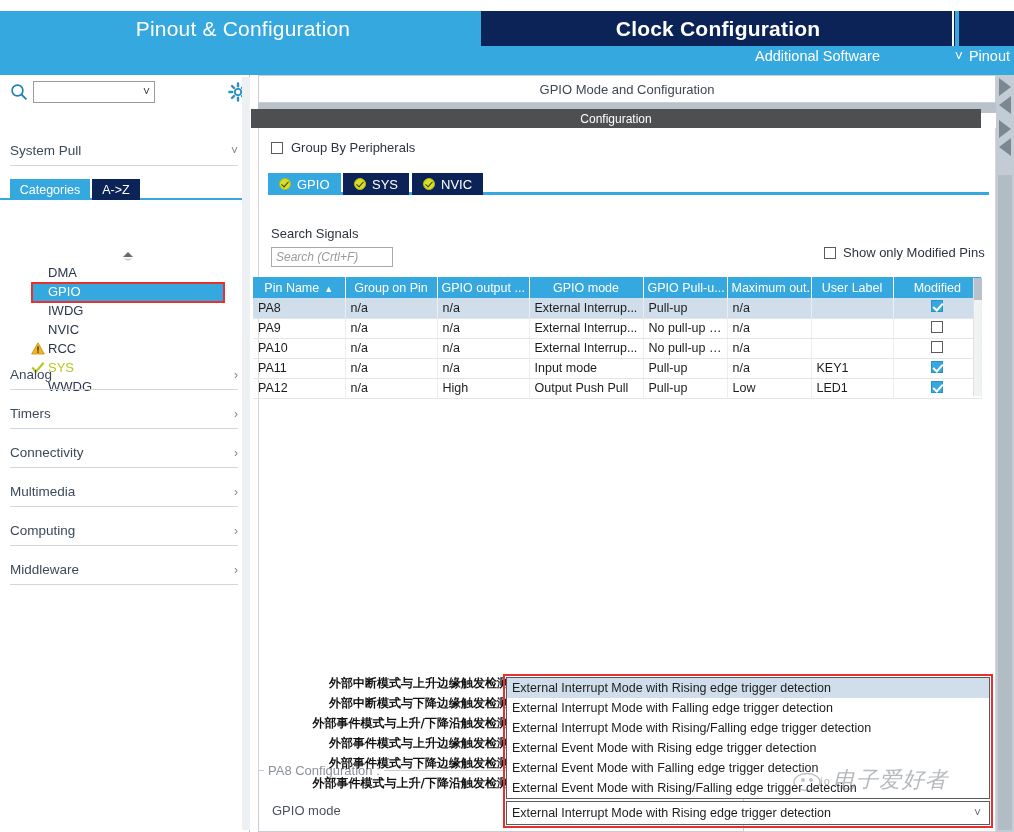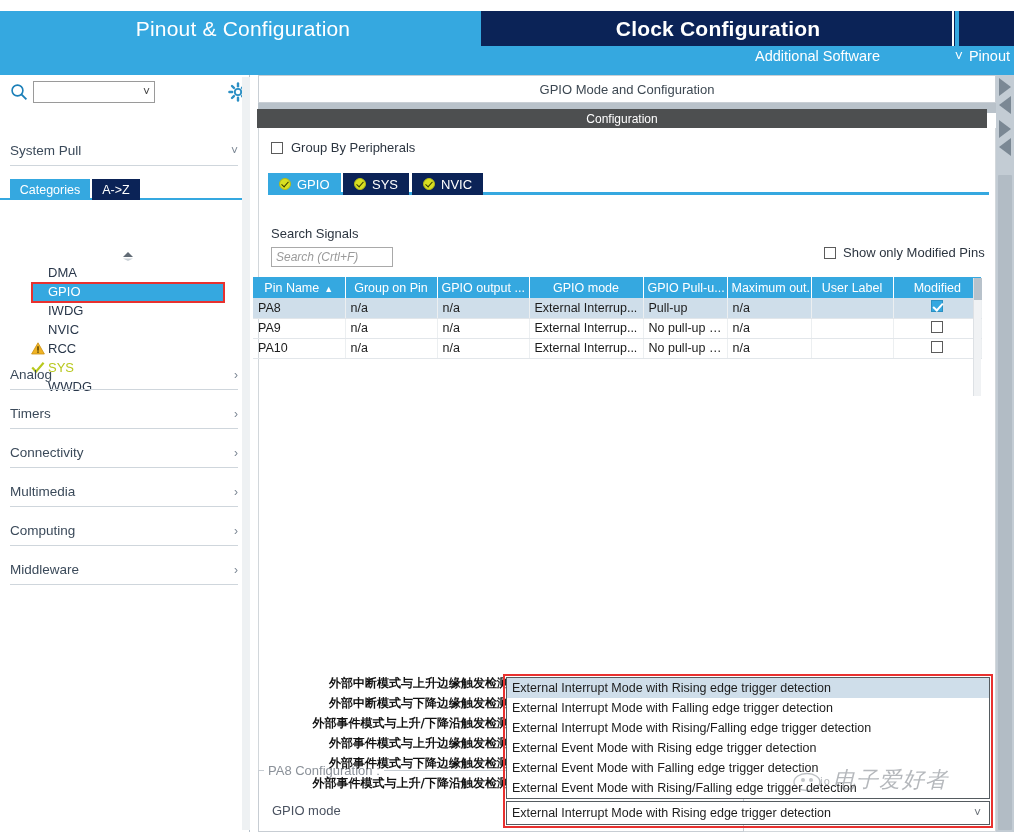--- a/index.html
+++ b/index.html
@@ -130,21 +130,21 @@
     position: absolute; left: 7px; top: 0px; width: 738px; height: 28px;
     background: #ffffff; border: 1px solid #c9cfd5;
     display: flex; align-items: center; justify-content: center;
     font-size: 13px; color: #3d4852;
   }
   .gap-gray {
     position: absolute; left: 7px; top: 28px; width: 738px; height: 10px;
     background: #b9c2ca;
   }
   .config-bar {
-    position: absolute; left: 6px; top: 34px; width: 730px; height: 19px;
+    position: absolute; left: 0; top: 34px; width: 730px; height: 19px;
     background: #4d4f50;
     display: flex; align-items: center; justify-content: center;
     font-size: 12px; color: #ffffff;
   }
   .panel-body {
     position: absolute; left: 7px; top: 53px; width: 738px; height: 704px;
     background: #ffffff; border: 1px solid #d2d7db; border-top: none;
   }
 
   .chk-row {
@@ -566,20 +566,44 @@
             <td>n/a</td>
             <td>n/a</td>
             <td>External Interrup...</td>
             <td>No pull-up a...</td>
             <td>n/a</td>
             <td></td>
             <td class="center">
               <span class="cb"></span>
             </td>
           </tr>
+          <tr>
+            <td>PA11</td>
+            <td>n/a</td>
+            <td>n/a</td>
+            <td>Input mode</td>
+            <td>Pull-up</td>
+            <td>n/a</td>
+            <td>KEY1</td>
+            <td class="center">
+              <span class="cb checked"></span>
+            </td>
+          </tr>
+          <tr>
+            <td>PA12</td>
+            <td>n/a</td>
+            <td>High</td>
+            <td>Output Push Pull</td>
+            <td>Pull-up</td>
+            <td>Low</td>
+            <td>LED1</td>
+            <td class="center">
+              <span class="cb checked"></span>
+            </td>
+          </tr>
         </tbody>
       </table>
     </div>
     <div class="tbl-vsb">
       <div class="tbl-vsb-thumb"></div>
     </div>
   </div>
 
   <div class="pa8-group"></div>
   <div class="pa8-title">PA8 Configuration :</div>

